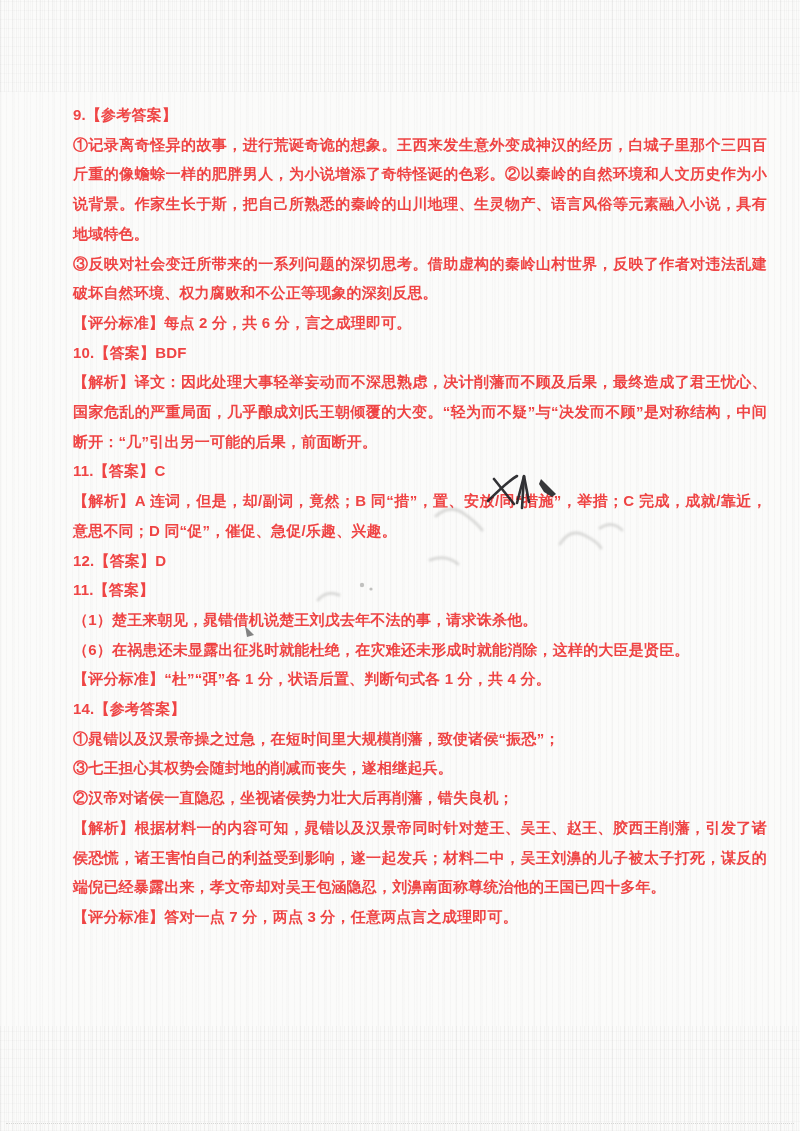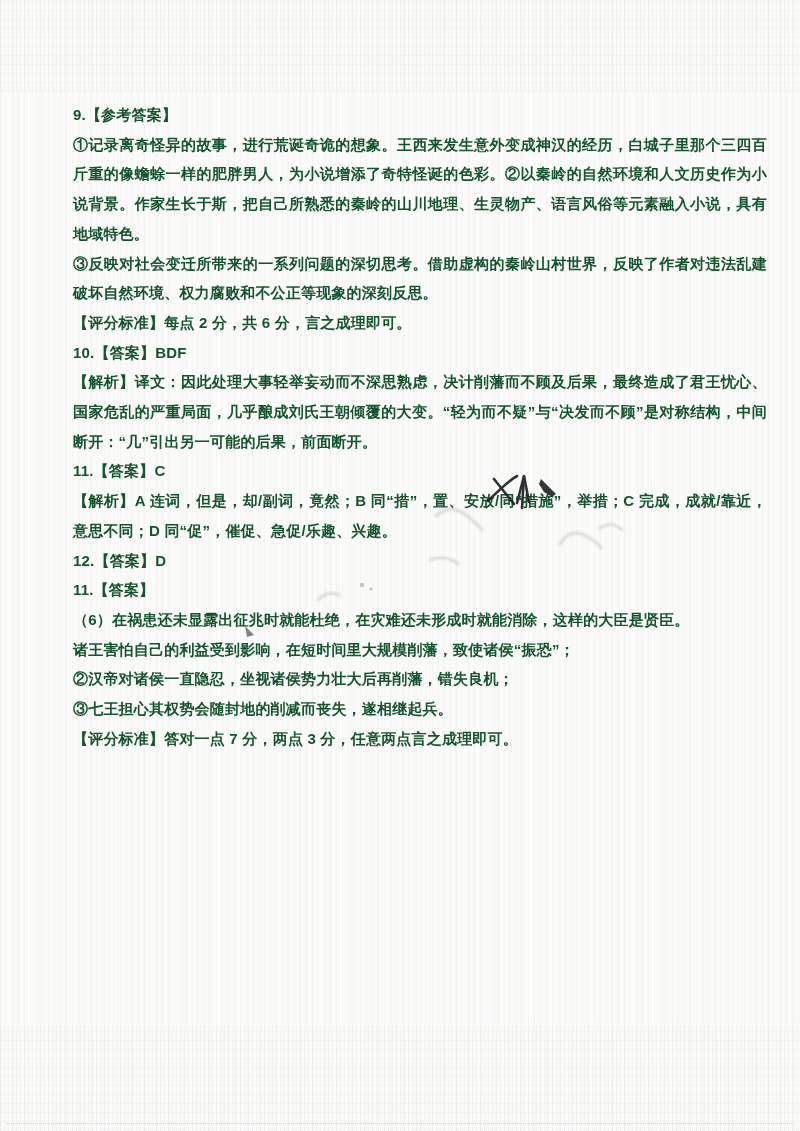--- a/index.html
+++ b/index.html
@@ -29,21 +29,21 @@
   }
   .band-top { top: 0; height: 92px; }
   .band-bottom { bottom: 0; height: 105px; }
   .dotted-edge {
     position: absolute; left: 6px; right: 6px; bottom: 7px; height: 0;
     border-bottom: 1px dotted #d7d7d5;
   }
   .content {
     position: absolute;
     left: 73px; top: 100px; width: 694px;
-    color: #14532d;
+    color: #ef4444;
     font-size: 15px;
     font-weight: 700;
     line-height: 29.7px;
     letter-spacing: 0.2px;
     text-align: justify;
   }
   .content p { margin: 0; }
   .overlay {
     position: absolute; inset: 0;
     pointer-events: none;
@@ -66,25 +66,29 @@
 
     <p>10.【答案】BDF</p>
     <p>【解析】译文：因此处理大事轻举妄动而不深思熟虑，决计削藩而不顾及后果，最终造成了君王忧心、国家危乱的严重局面，几乎酿成刘氏王朝倾覆的大变。“轻为而不疑”与“决发而不顾”是对称结构，中间断开：“几”引出另一可能的后果，前面断开。</p>
 
     <p>11.【答案】C</p>
     <p>【解析】A 连词，但是，却/副词，竟然；B 同“措”，置、安放/同“措施”，举措；C 完成，成就/靠近，意思不同；D 同“促”，催促、急促/乐趣、兴趣。</p>
 
     <p>12.【答案】D</p>
 
     <p>11.【答案】</p>
+    <p>（1）楚王来朝见，晁错借机说楚王刘戊去年不法的事，请求诛杀他。</p>
     <p>（6）在祸患还未显露出征兆时就能杜绝，在灾难还未形成时就能消除，这样的大臣是贤臣。</p>
+    <p>【评分标准】“杜”“弭”各 1 分，状语后置、判断句式各 1 分，共 4 分。</p>
 
-    <p>诸王害怕自己的利益受到影响，在短时间里大规模削藩，致使诸侯“振恐”；</p>
+    <p>14.【参考答案】</p>
+    <p>①晁错以及汉景帝操之过急，在短时间里大规模削藩，致使诸侯“振恐”；</p>
+    <p>③七王担心其权势会随封地的削减而丧失，遂相继起兵。</p>
     <p>②汉帝对诸侯一直隐忍，坐视诸侯势力壮大后再削藩，错失良机；</p>
-    <p>③七王担心其权势会随封地的削减而丧失，遂相继起兵。</p>
+    <p>【解析】根据材料一的内容可知，晁错以及汉景帝同时针对楚王、吴王、赵王、胶西王削藩，引发了诸侯恐慌，诸王害怕自己的利益受到影响，遂一起发兵；材料二中，吴王刘濞的儿子被太子打死，谋反的端倪已经暴露出来，孝文帝却对吴王包涵隐忍，刘濞南面称尊统治他的王国已四十多年。</p>
     <p>【评分标准】答对一点 7 分，两点 3 分，任意两点言之成理即可。</p>
 
   </main>
 
   <svg class="overlay" width="800" height="1131" viewBox="0 0 800 1131">
 
     <g stroke="#212125" stroke-width="2.6" fill="none" stroke-linecap="round" opacity="0.92">
       <path d="M488,501 C497,492 508,481 517,476"></path>
       <path d="M494,479 L514,504"></path>
       <path d="M517,503 L524,476 L529,502"></path>

